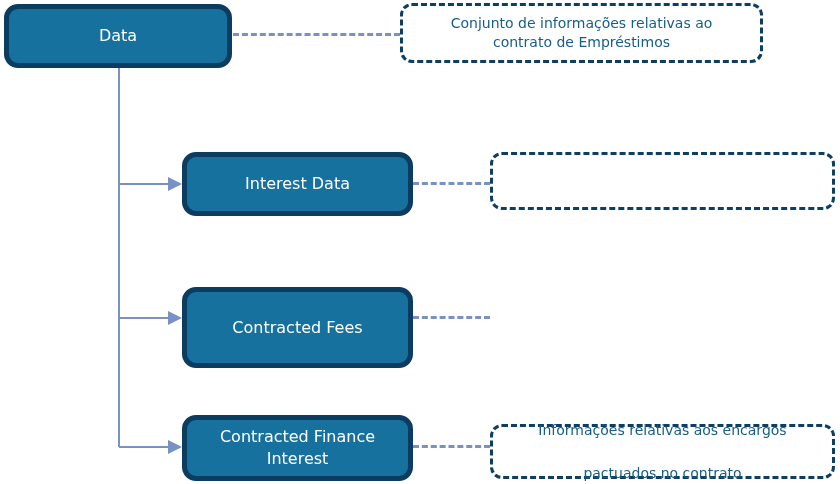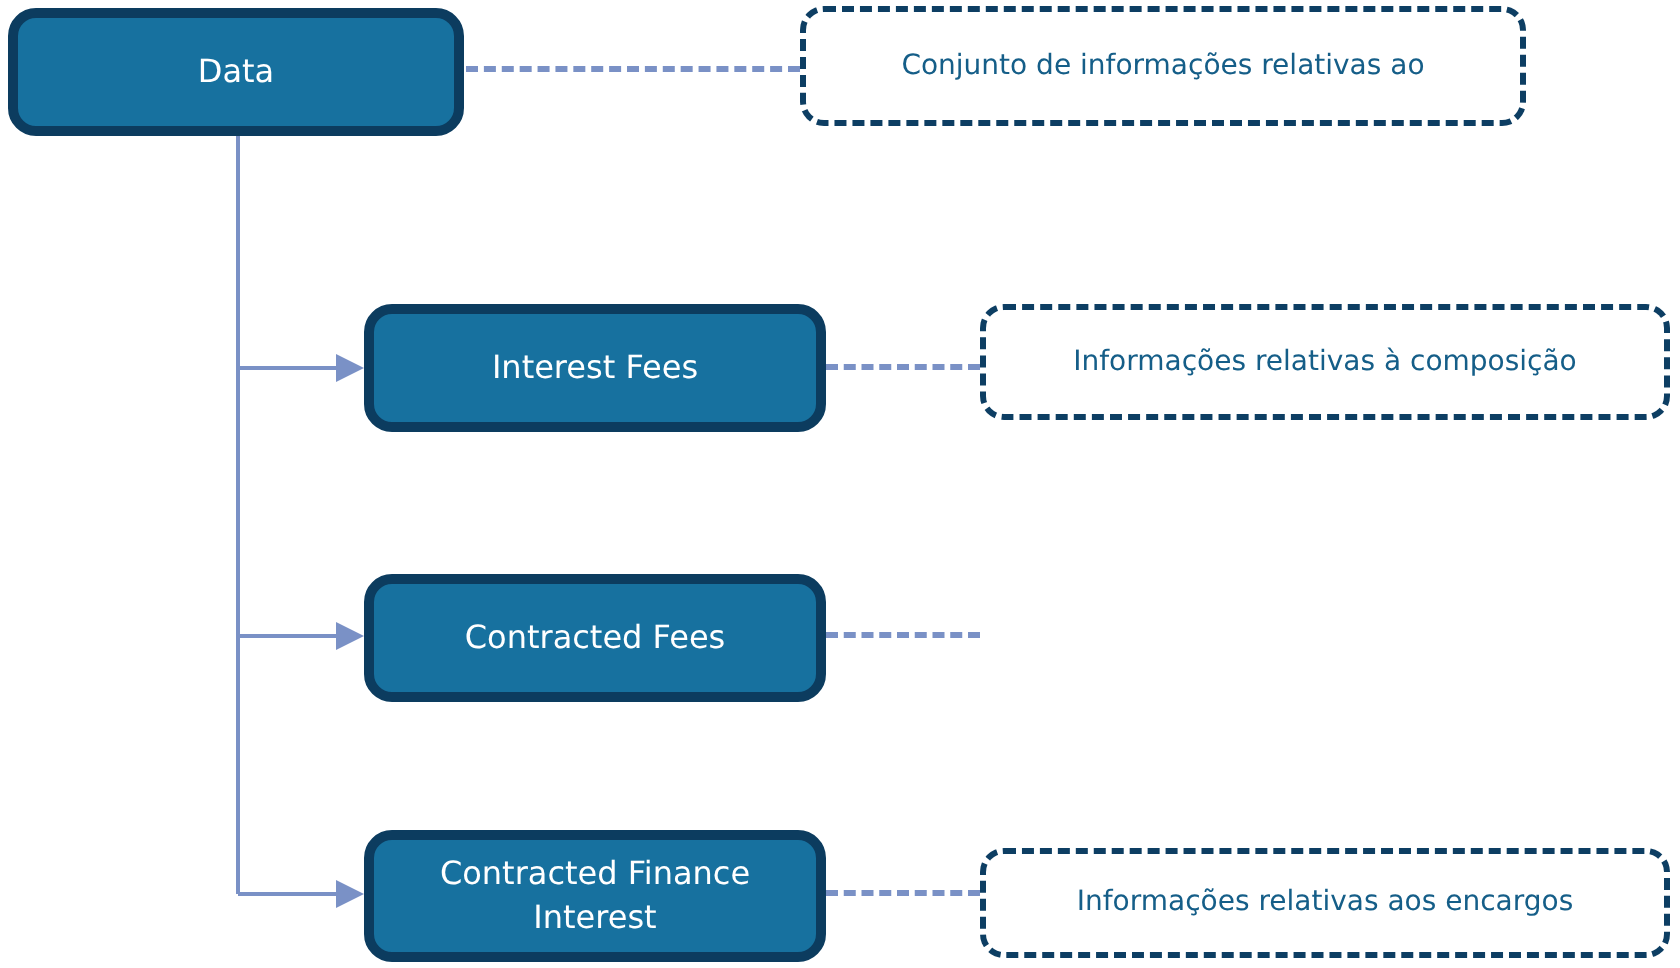--- a/index.html
+++ b/index.html
@@ -22,21 +22,21 @@
     display: flex;
     align-items: center;
     justify-content: center;
     text-align: center;
     font-size: 16px;
     line-height: 22px;
     padding: 0 8px;
   }
   #node-root { left: 4px;   top: 4px;   width: 228px; height: 64px; }
   #node-c0   { left: 182px; top: 152px; width: 231px; height: 64px; }
-  #node-c1   { left: 182px; top: 287px; width: 231px; height: 64px; }
+  #node-c1   { left: 182px; top: 287px; width: 231px; height: 81px; }
   #node-c2   { left: 182px; top: 415px; width: 231px; height: 66px; }
 
   
   .callout {
     position: absolute;
     box-sizing: border-box;
     background: #ffffff;
     border: 3px dashed #0D3E63;
     border-radius: 12px;
     color: #155E88;
@@ -106,32 +106,33 @@
 
   <div class="dlink" id="dlink-root"></div>
   <div class="dlink" id="dlink-0"></div>
   <div class="dlink" id="dlink-1"></div>
   <div class="dlink" id="dlink-2"></div>
 
   <div class="node" id="node-root">
     <span>Data</span>
   </div>
   <div class="node" id="node-c0">
-    <span>Interest Fees</span>
+    <span>Interest Data</span>
   </div>
   <div class="node" id="node-c1">
     <span>Contracted Fees</span>
   </div>
   <div class="node" id="node-c2">
     <span>Contracted Finance Interest</span>
   </div>
 
   <div class="callout" id="callout-root">
     <div>Conjunto de informações relativas ao</div>
+    <div>contrato de Empréstimos</div>
   </div>
   <div class="callout" id="callout-0">
-    <div>Informações relativas à composição</div>
   </div>
   <div class="callout" id="callout-2">
     <div>Informações relativas aos encargos</div>
+    <div>pactuados no contrato</div>
   </div>
 
 </div>
 
 </body></html>

